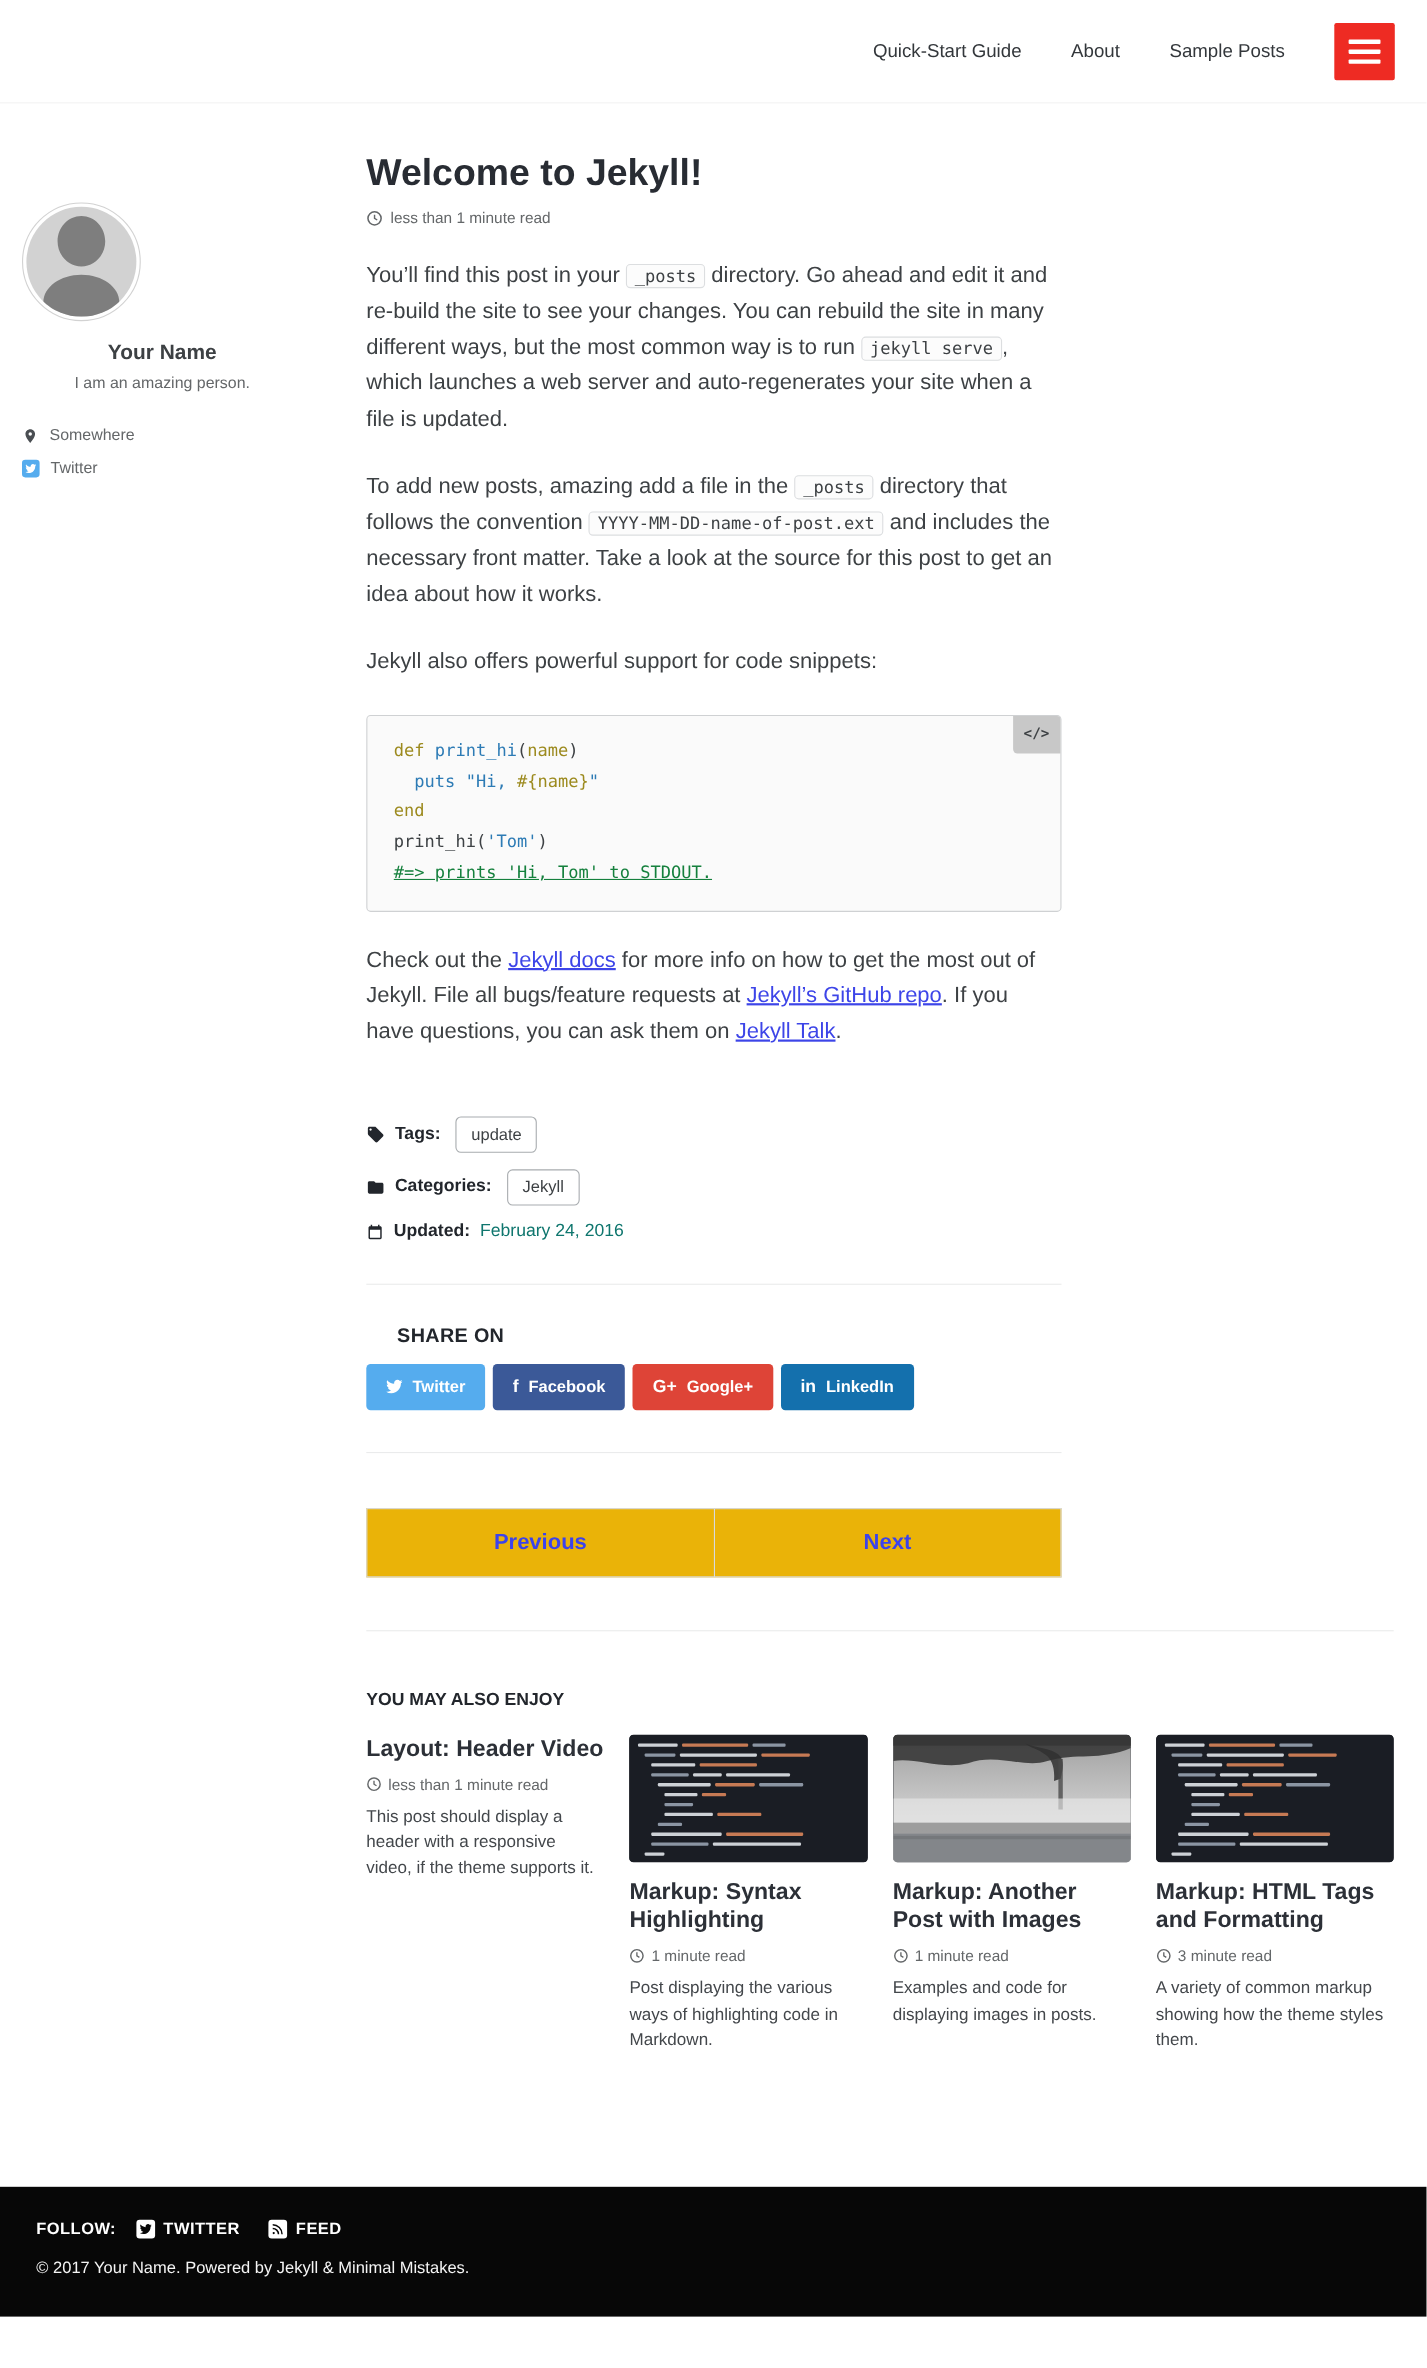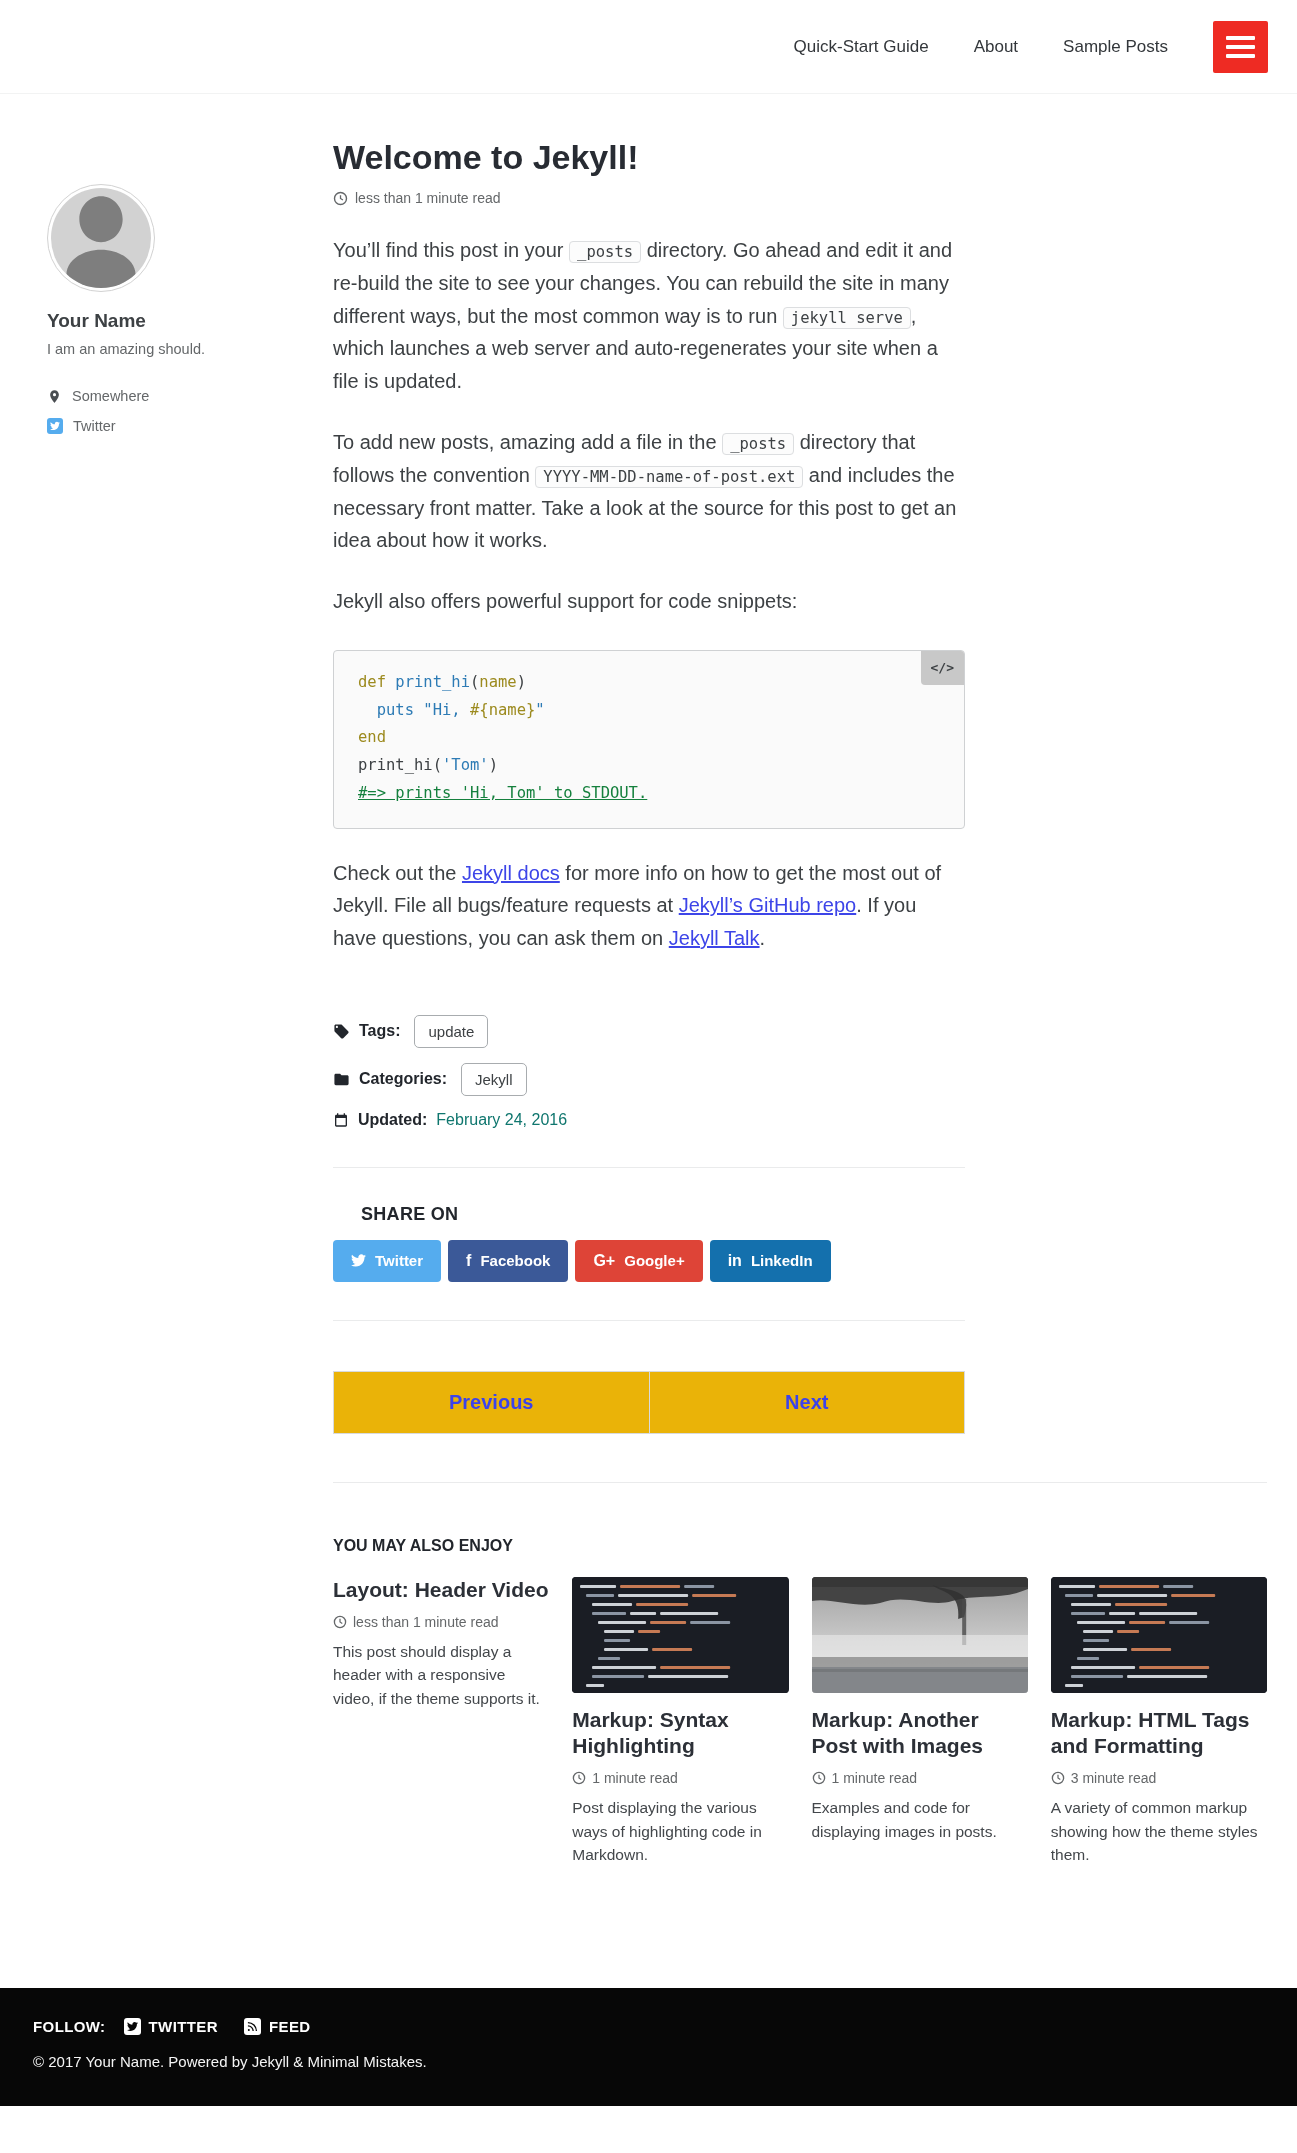--- a/index.html
+++ b/index.html
@@ -21,21 +21,21 @@
   .nav-link { font-size:17px; color:#33373b; cursor:pointer; }
   .menu-btn {
     width:55px; height:52px; border:none; border-radius:2px;
     display:flex; flex-direction:column; justify-content:center; align-items:center; gap:5px;
     cursor:pointer; background:#ee2b23;
   }
   .menu-btn i { display:block; width:29px; height:4px; background:#fff; border-radius:1px; }
 
   
   .layout { position:relative; padding:0 30px 0 33px; }
-  .sidebar { position:absolute; left:47px; top:46px; width:255px; }
+  .sidebar { position:absolute; left:20px; top:46px; width:255px;text-align:center; }
   .avatar-ring {
     width:108px; height:108px; border:1px solid #d2d2d2; border-radius:50%;
     padding:3px; background:#fff;
   }
   .avatar { width:100px; height:100px; border-radius:50%; background:#d2d2d2; overflow:hidden; }
   .author-name { font-size:19px; font-weight:700; color:#3d4144; margin-top:18px; }
   .author-bio { font-size:14.5px; color:#646769; margin-top:9px; }
   .author-links { margin-top:24px; }
   .author-link {
     display:flex; align-items:center; gap:10px;
@@ -151,21 +151,21 @@
 
   <aside class="sidebar">
     <div class="avatar-ring">
       <div class="avatar">
         <svg width="100" height="100" viewBox="0 0 24 24" preserveAspectRatio="xMidYMax meet">
           <path fill="#7e7e7e" d="M12 13c2.9 0 5.2-2.5 5.2-5.5S14.9 2 12 2 6.8 4.5 6.8 7.5 9.1 13 12 13zm0 1.8c-4.6 0-8.3 2.7-8.3 6V24h16.6v-3.2c0-3.3-3.7-6-8.3-6z"></path>
         </svg>
       </div>
     </div>
     <div class="author-name">Your Name</div>
-    <div class="author-bio">I am an amazing should.</div>
+    <div class="author-bio">I am an amazing person.</div>
     <div class="author-links">
       <div class="author-link">
         <svg width="15" height="15" viewBox="0 0 24 24" style="color:#4a4e52">
           <path fill="currentColor" d="M12 2C8.1 2 5 5.1 5 9c0 5.2 7 13 7 13s7-7.8 7-13c0-3.9-3.1-7-7-7zm0 9.5a2.5 2.5 0 1 1 0-5 2.5 2.5 0 0 1 0 5z"></path>
         </svg>
         <span>Somewhere</span>
       </div>
       <a class="author-link">
         <span class="tw-badge" style="background: rgb(85, 172, 238);">
           <svg width="10" height="10" viewBox="0 0 24 24">

